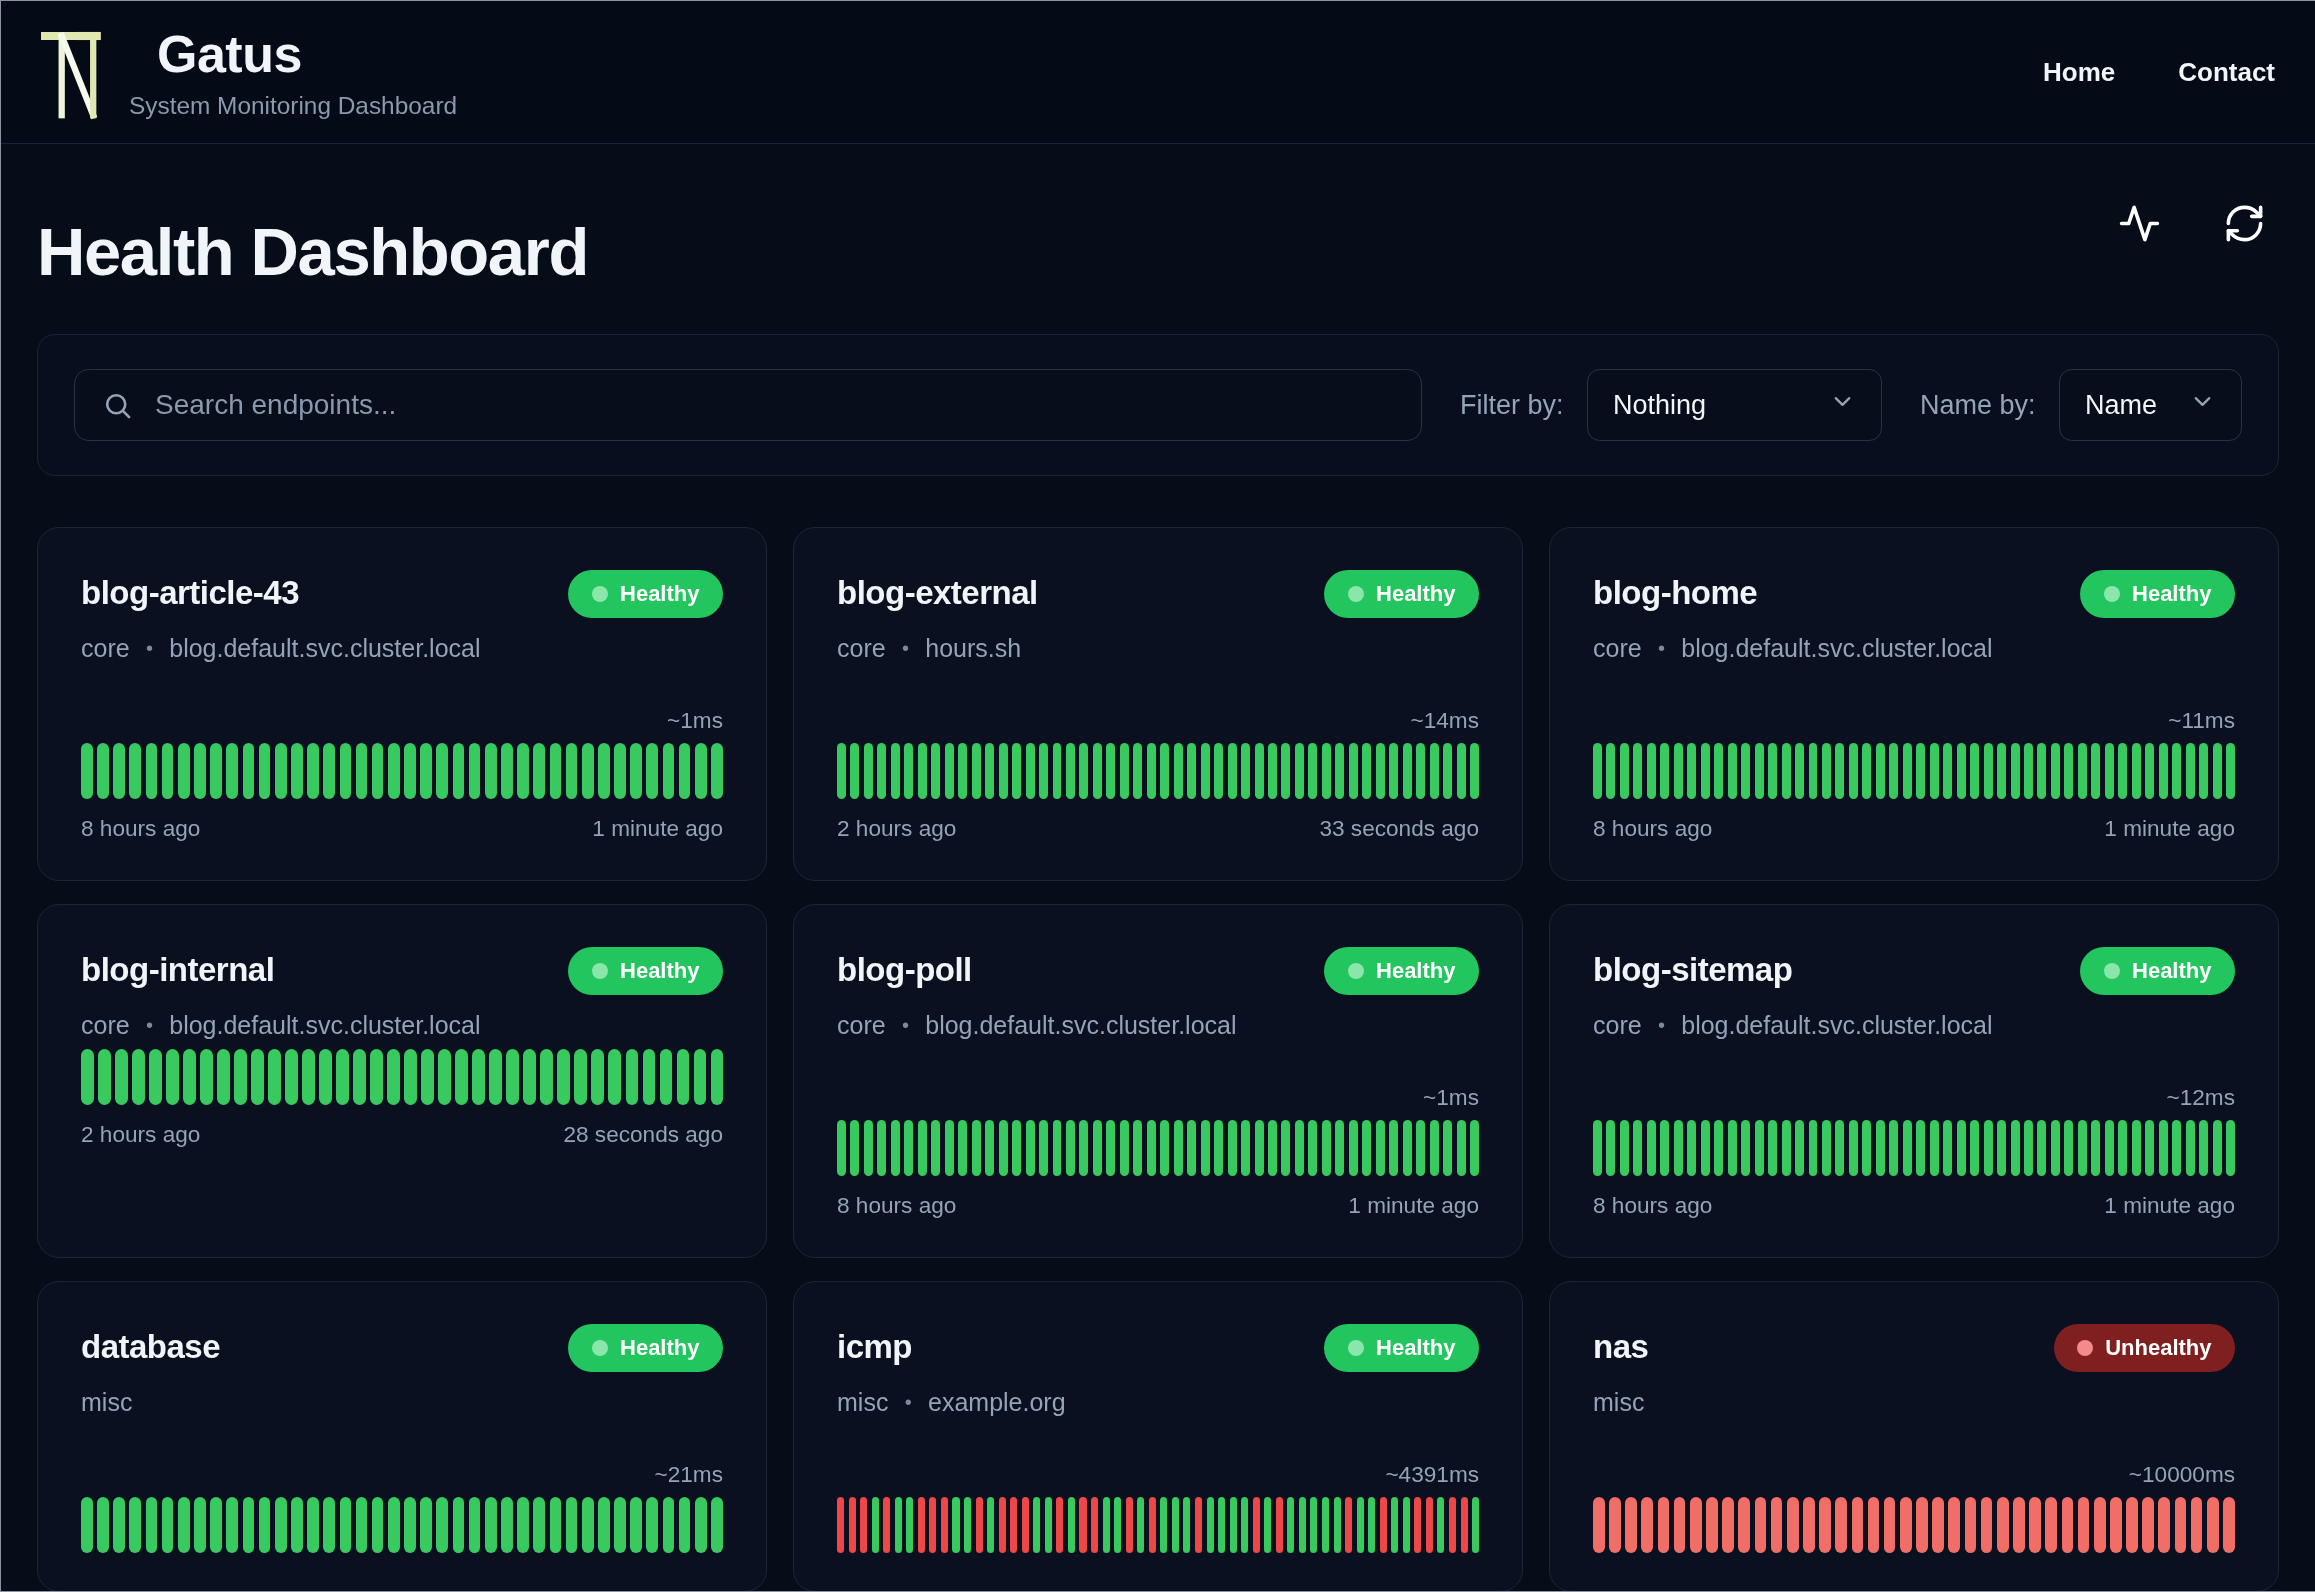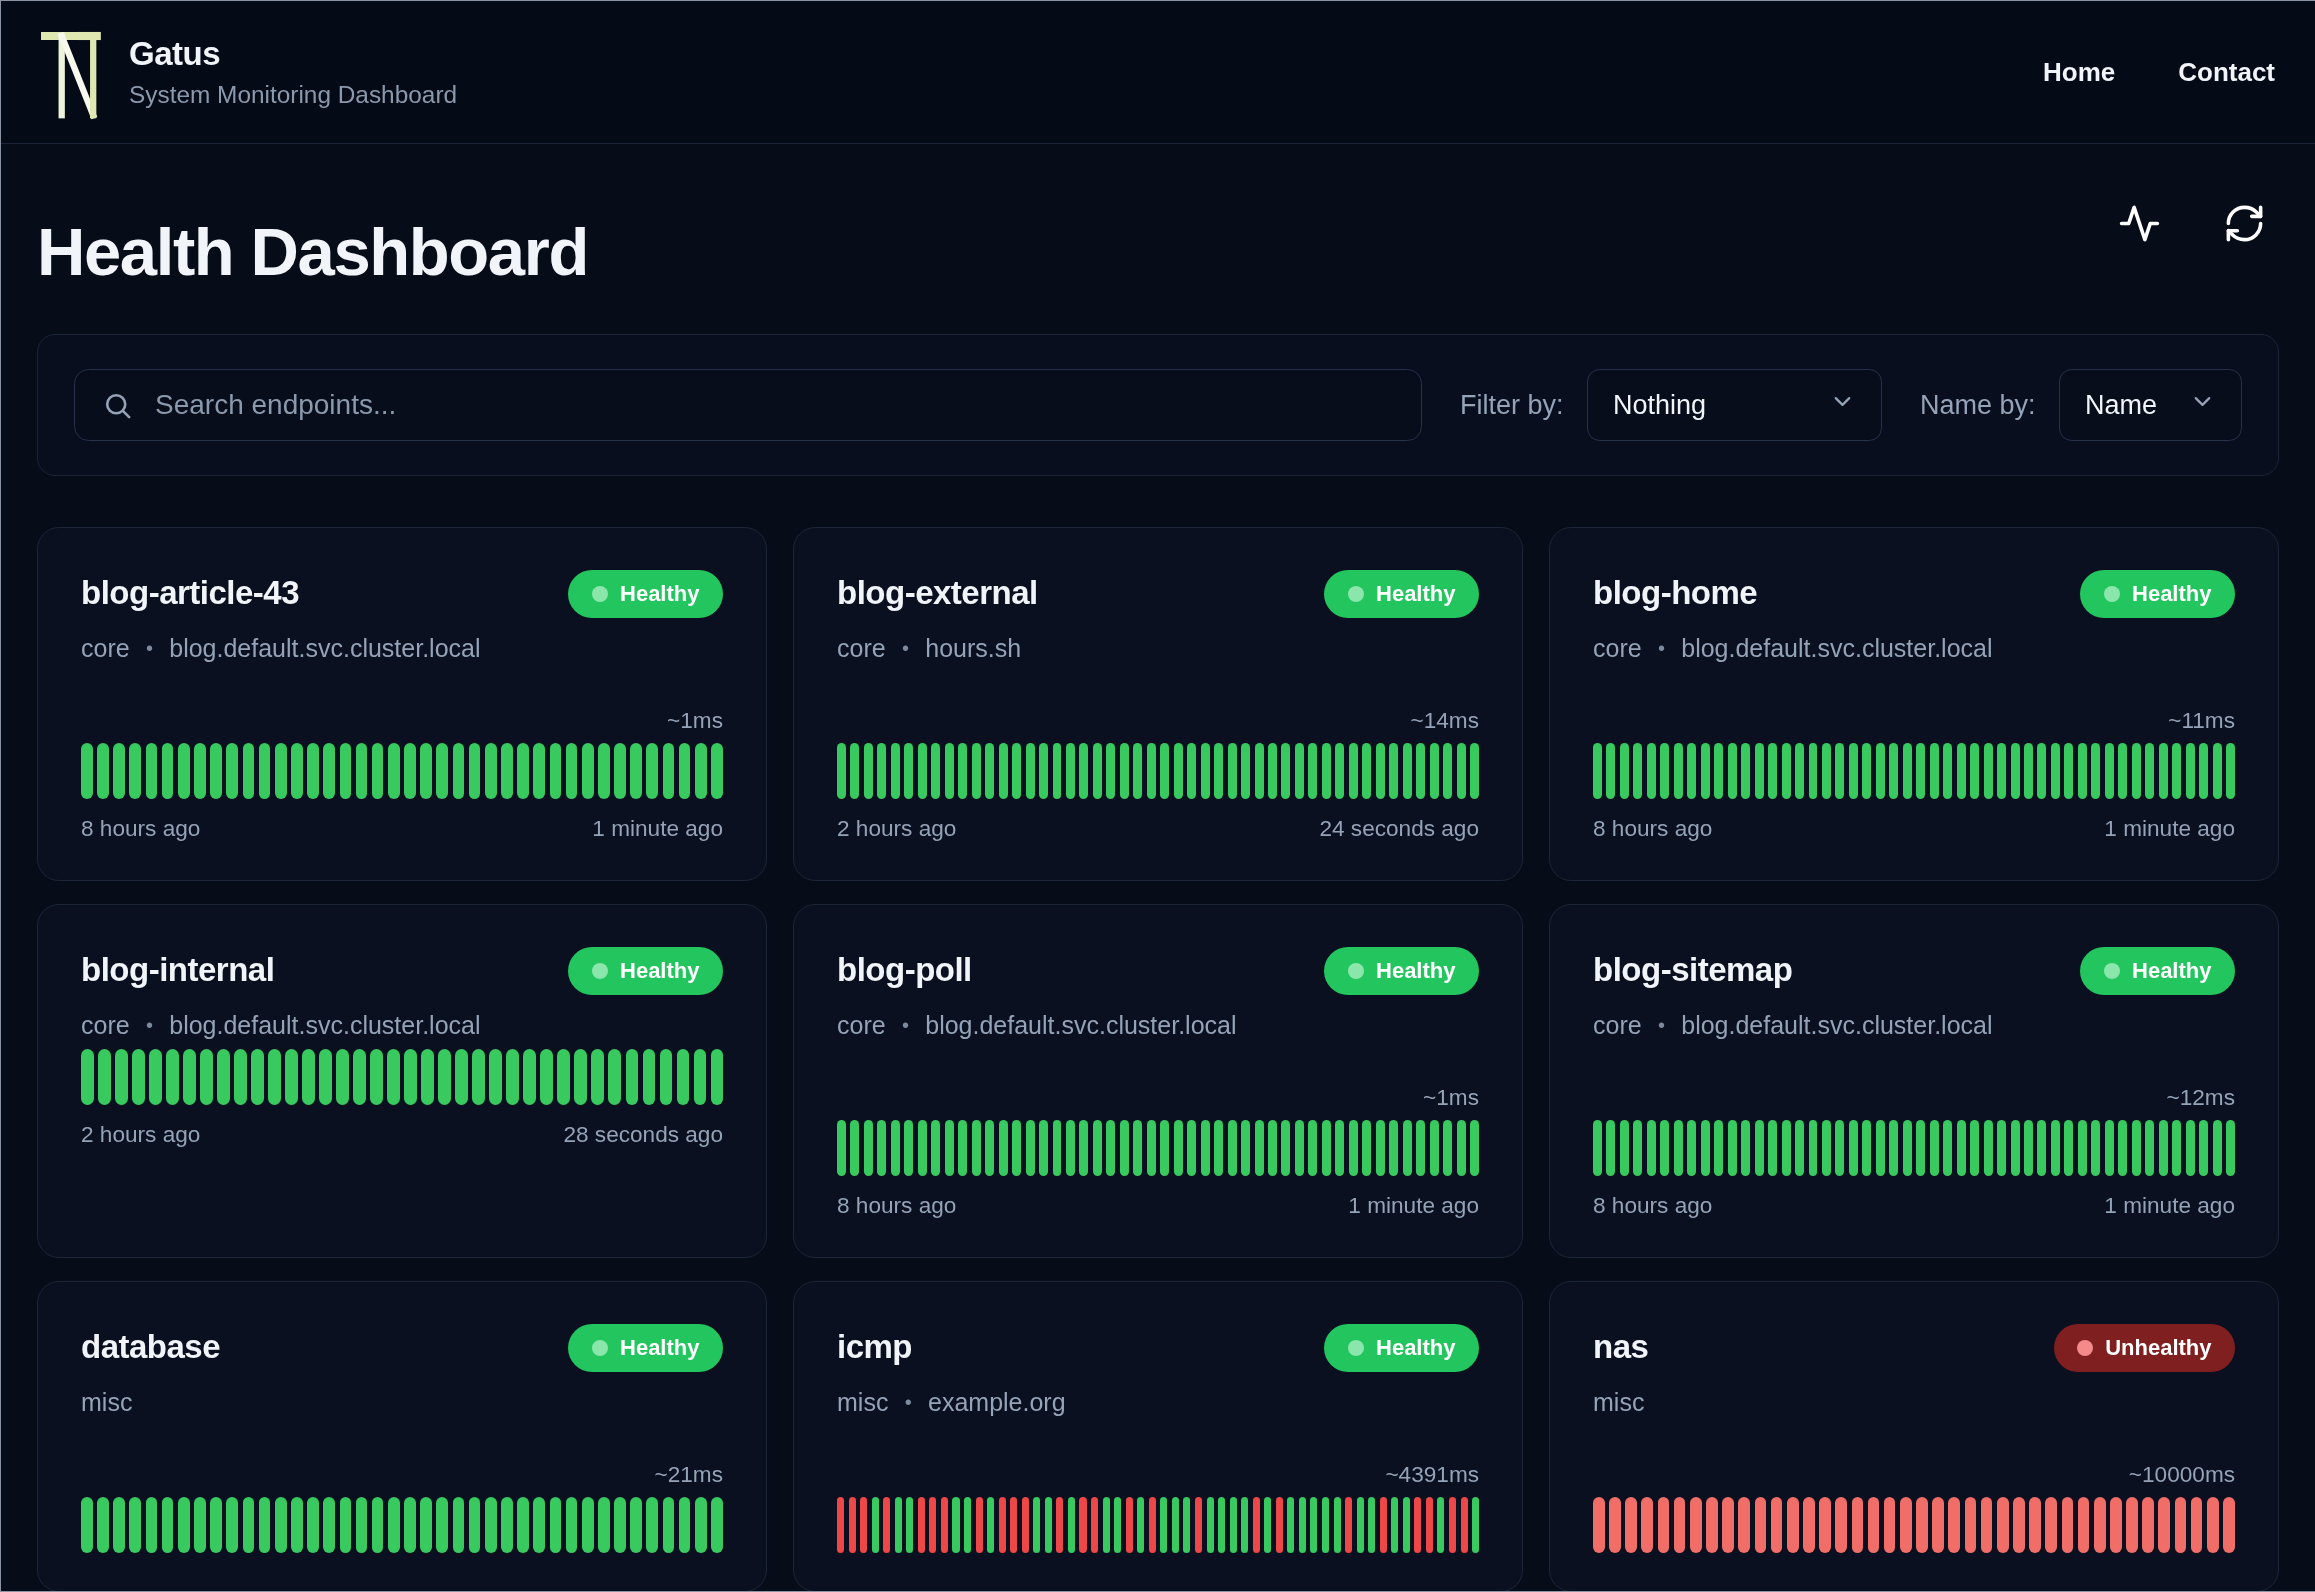--- a/index.html
+++ b/index.html
@@ -16,21 +16,21 @@
   
   .navbar {
     height: 143px;
     display: flex; align-items: center;
     padding: 0 40px;
     background: #050a17;
     border-bottom: 0.9px solid #1b2436;
   }
   .brand-block { display: flex; align-items: center; gap: 25px; }
   .logo svg { display: block; }
-  .brand-title { font-size: 33px; font-weight: bold; letter-spacing: -0.5px; }
+  .brand-title { font-size: 52px; font-weight: bold; letter-spacing: -0.5px; margin-left: 28px; }
   .brand-tagline { font-size: 24.4px; color: #8b99ad; margin-top: 7.2px; }
   .nav-links { margin-left: auto; display: flex; gap: 63px; }
   .nav-link { font-size: 26px; font-weight: 600; color: #f1f5f9; cursor: pointer; }
 
   
   .main { padding: 0 36px; }
   .header-row { display: flex; justify-content: space-between; align-items: flex-end; margin-top: 58px; }
   .page-title { font-size: 67px; font-weight: 800; letter-spacing: -1.4px; margin: 0; line-height: 1.05; }
   .page-subtitle { font-size: 28px; color: #94a3b8; margin-top: 22px; }
   .header-icons { display: flex; gap: 62px; align-items: center; padding-bottom: 42px; padding-right: 12.7px; }
@@ -306,21 +306,21 @@
           <div class="bar" style="background: rgb(56, 201, 95);"></div>
           <div class="bar" style="background: rgb(56, 201, 95);"></div>
           <div class="bar" style="background: rgb(56, 201, 95);"></div>
           <div class="bar" style="background: rgb(56, 201, 95);"></div>
           <div class="bar" style="background: rgb(56, 201, 95);"></div>
           <div class="bar" style="background: rgb(56, 201, 95);"></div>
           <div class="bar" style="background: rgb(56, 201, 95);"></div>
         </div>
     <div class="times">
       <span>2 hours ago</span>
-      <span>24 seconds ago</span>
+      <span>33 seconds ago</span>
     </div>
   </div>
 
   <div class="card">
     <div class="card-top">
       <div class="card-title">blog-home</div>
       <div class="badge healthy">
         <span class="badge-dot"></span>
         <span>Healthy</span>
       </div>

